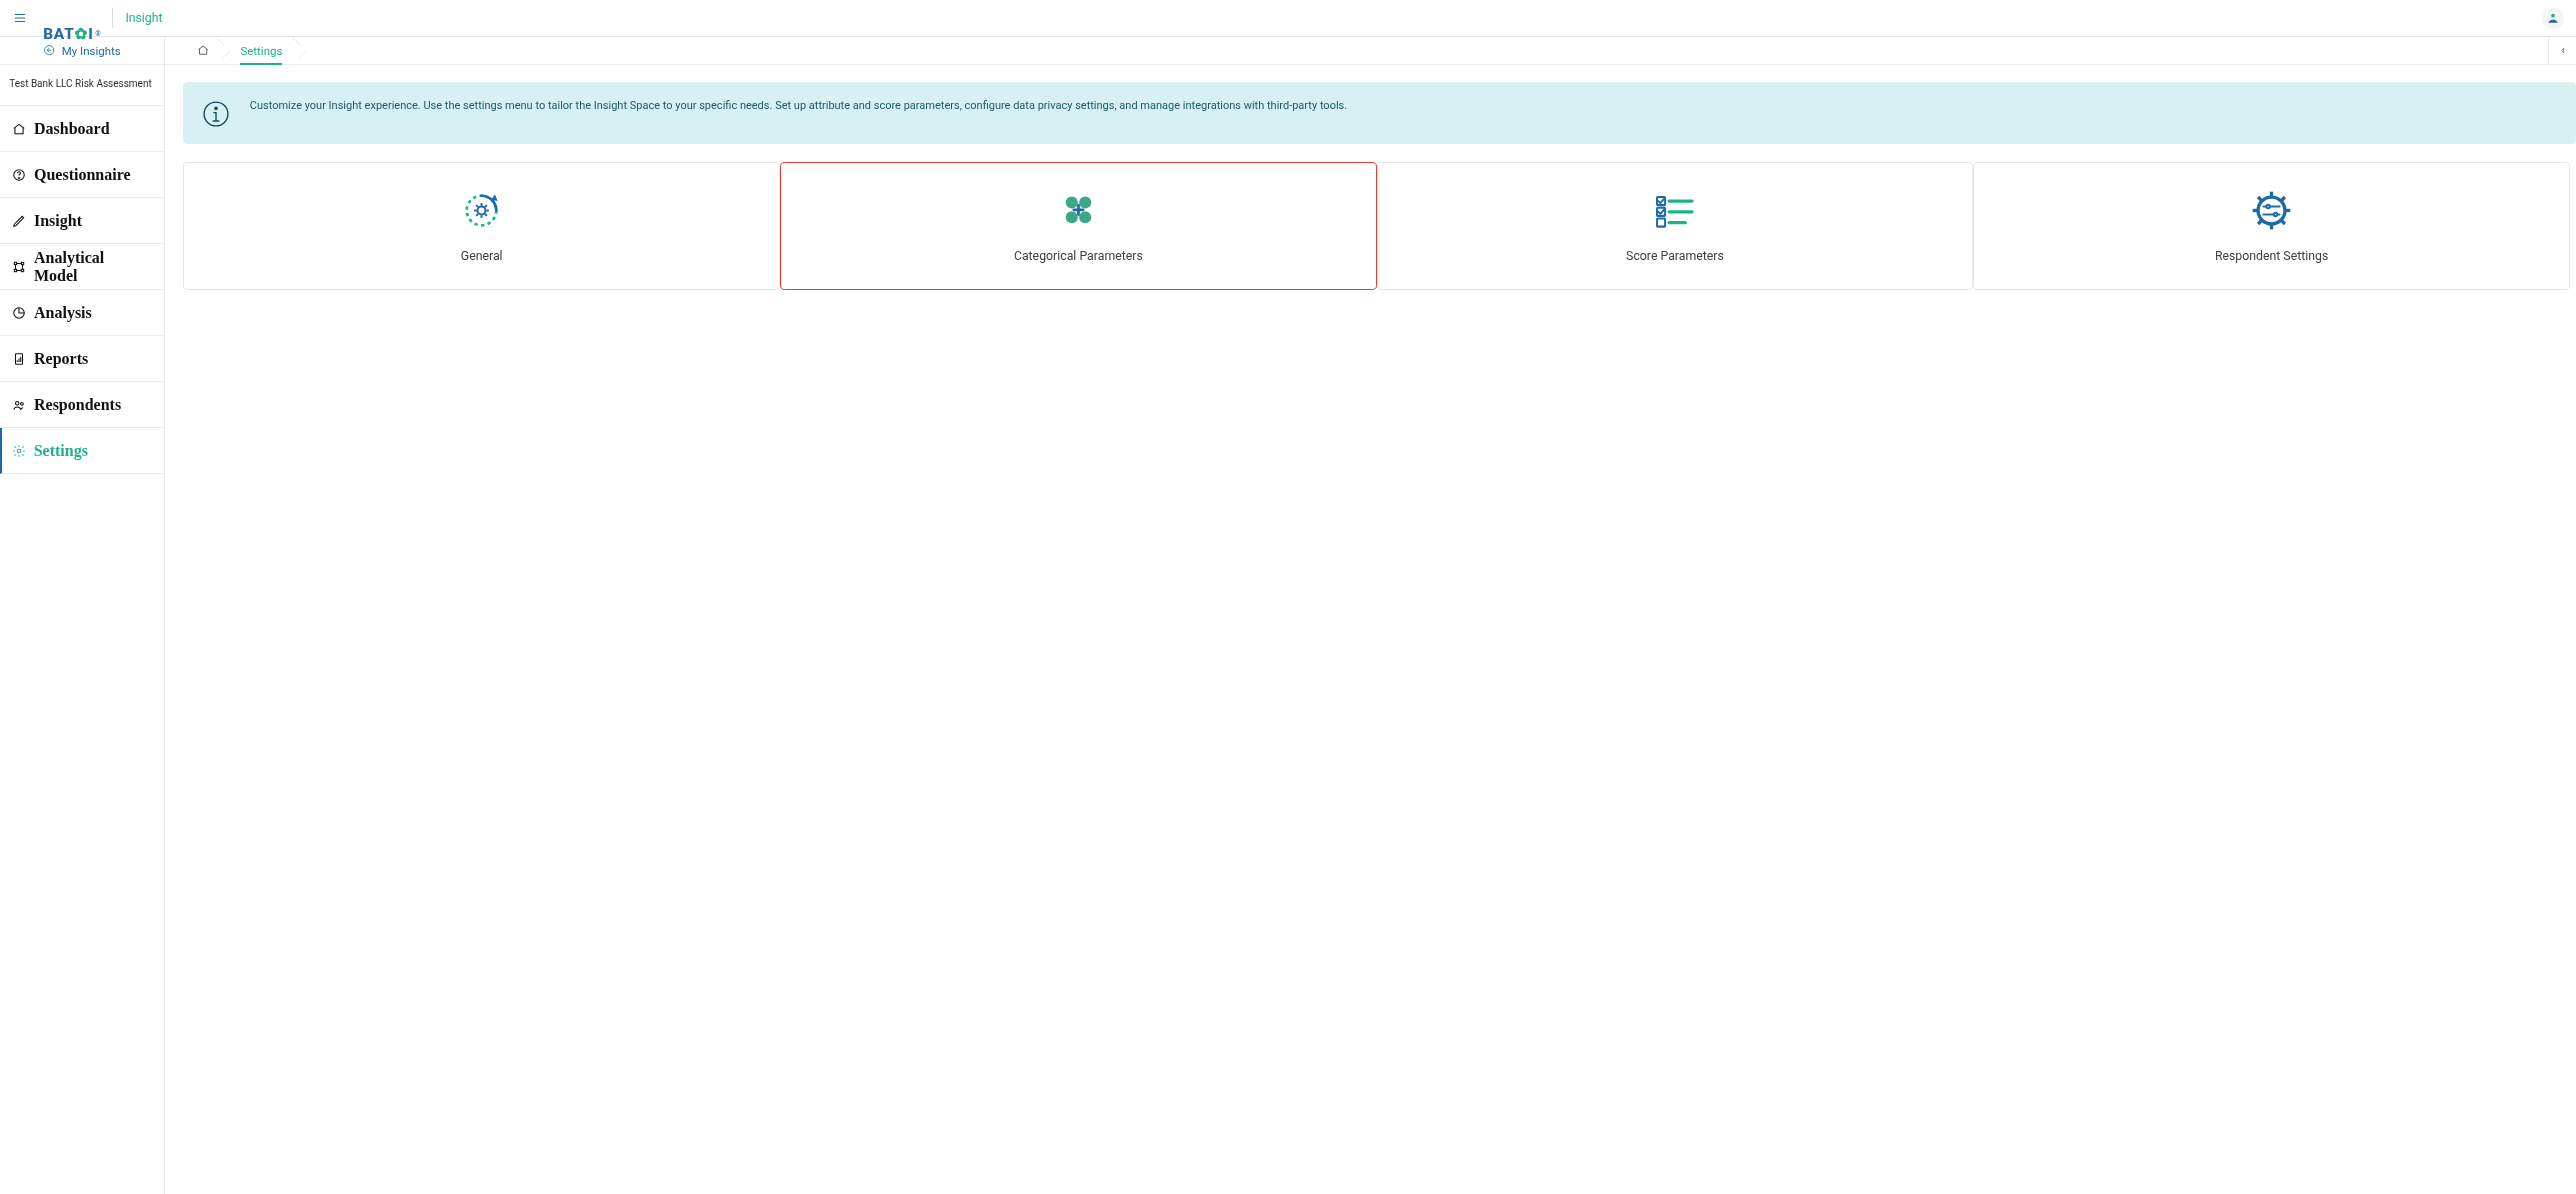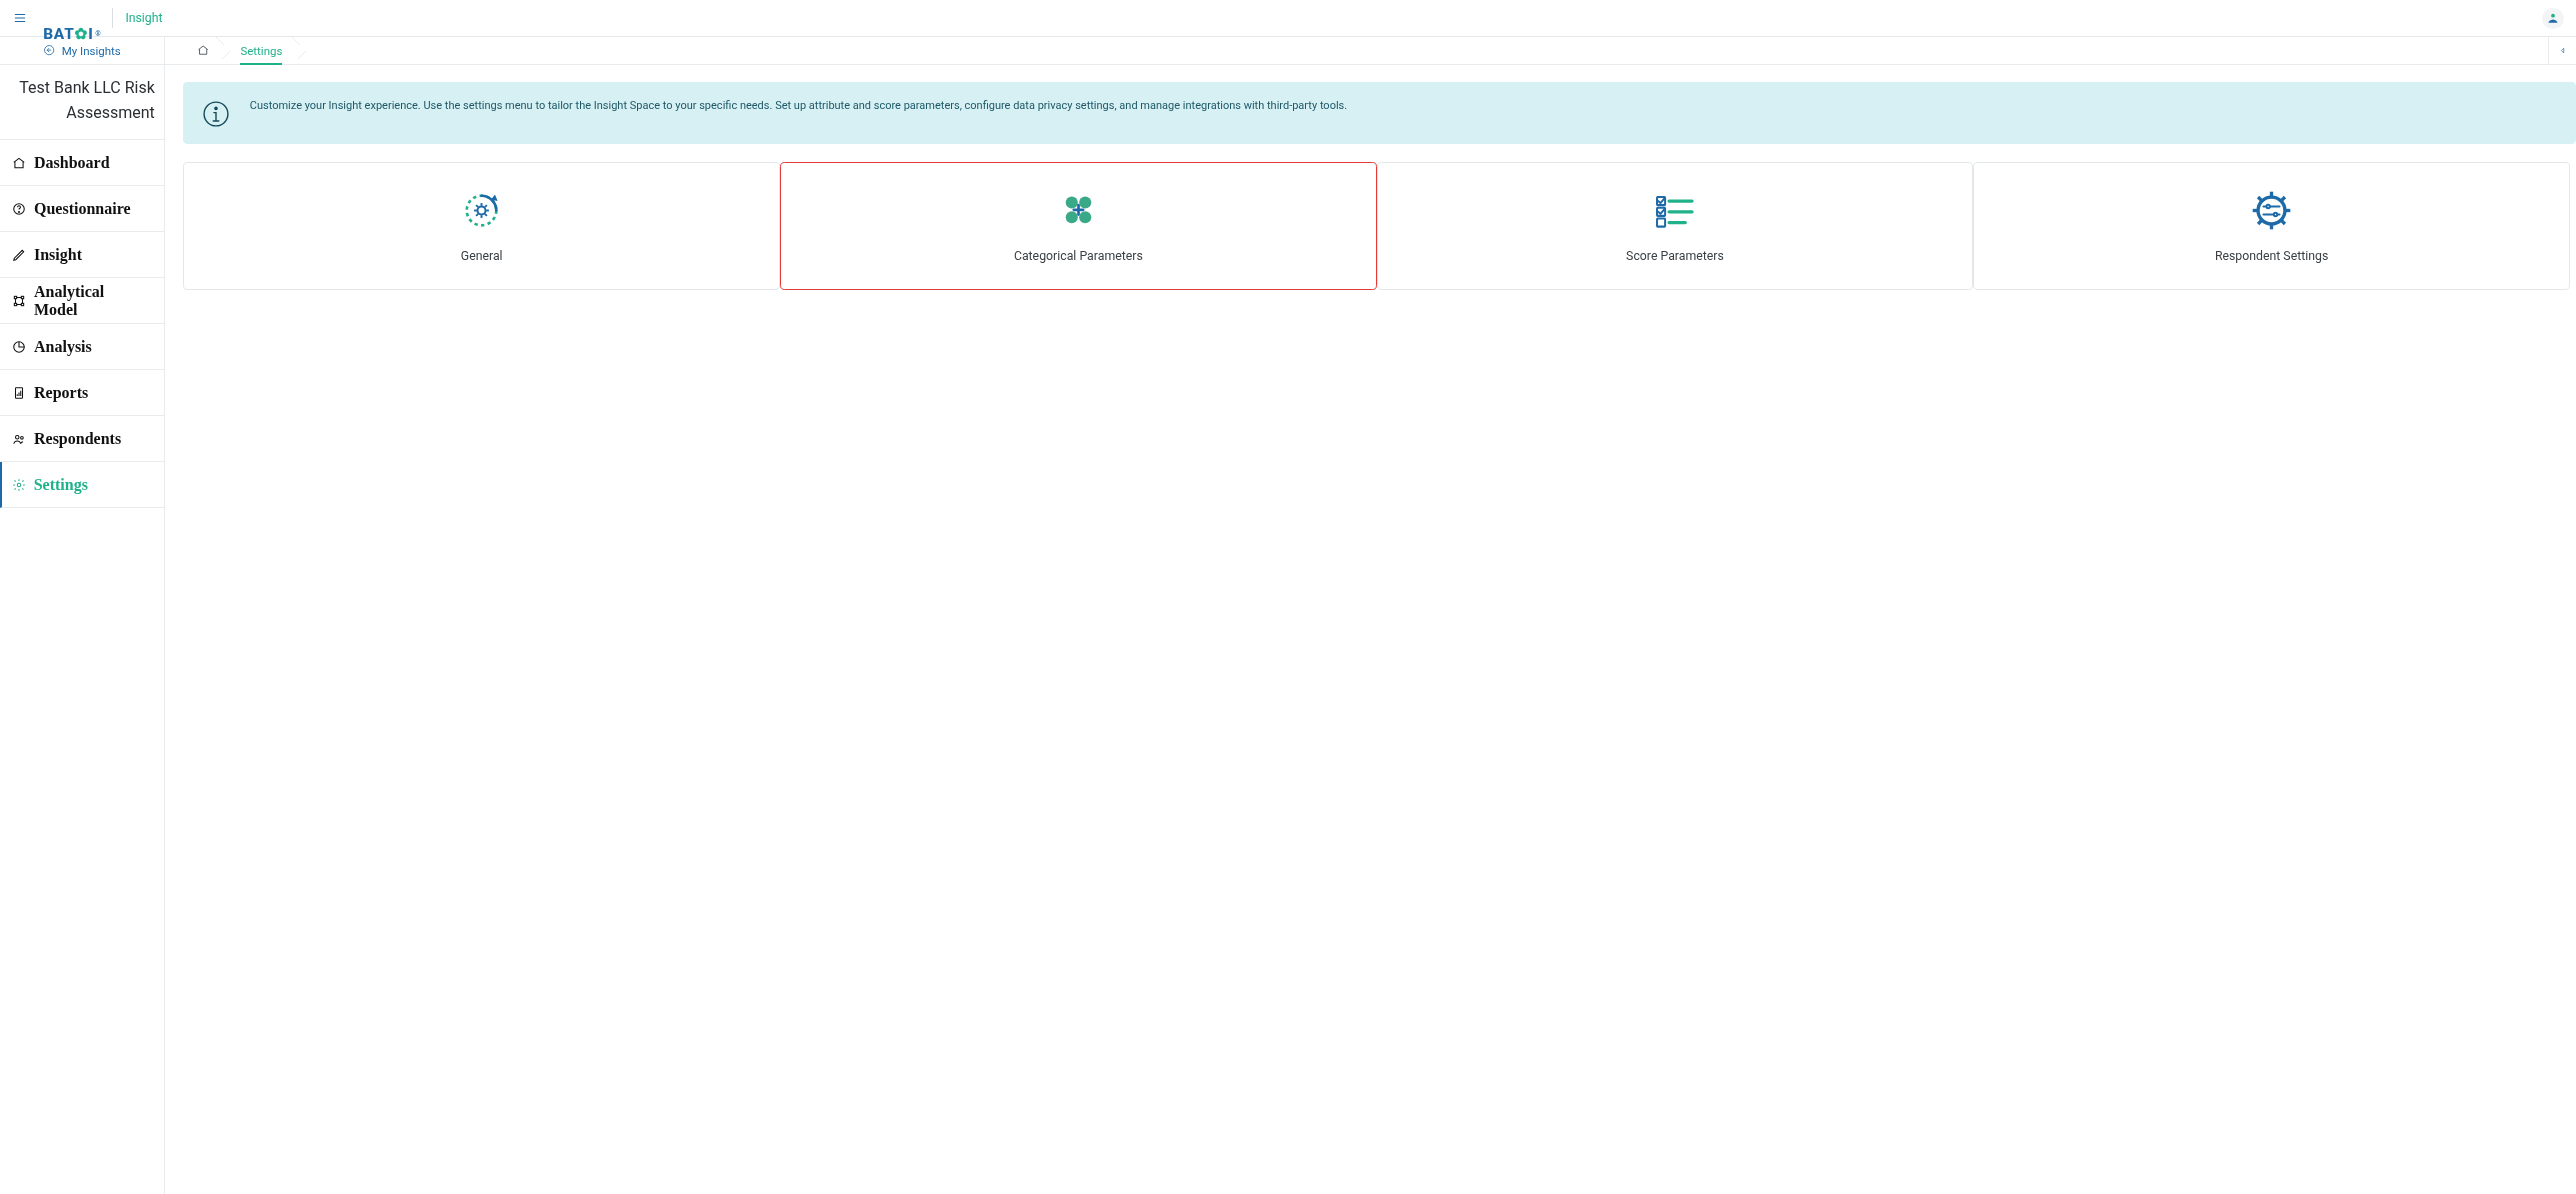--- a/index.html
+++ b/index.html
@@ -23,21 +23,21 @@
   .brand-reg { color:#1e6aa8; font-size:7px; margin-left:1.5px; vertical-align: top;}
   .avatar { width:21.5px; height:21.5px; border-radius:50%; background:#f2f4f6; display:flex; align-items:center; justify-content:center; position:absolute; right:12.3px; top:7.7px; cursor:pointer;}
   .avatar svg { width:14px; height:14px; }
 
   .page { display:flex; width:100%; min-height: calc(100% - 37px); }
 
   
   .sidebar { width: 165px; flex: 0 0 165px; border-right:0.8px solid #e9ecef; background:#fff; }
   .my-insights { display:flex; align-items:center; justify-content:center; gap:6.1px; height:28px; color:#1e6aa8; font-size:11.5px; border-bottom:0.8px solid #e9ecef; cursor:pointer;}
   .my-insights .back-icon { display:inline-flex; }
-  .ws-title { text-align:right; padding: 10.8px 9.2px 14px; font-size:16px; color:#2b2f33; line-height:1.55; border-bottom:0.8px solid #e9ecef;}
+  .ws-title { text-align:left; padding: 10.8px 9.2px 14px; font-size:10px; color:#2b2f33; line-height:1.55; border-bottom:0.8px solid #e9ecef;}
   .nav-item { display:flex; align-items:center; gap:7.7px; height:46px; padding: 0 12.3px; border-bottom:0.8px solid #e9ecef; font-size:16px; font-weight:600; color:#111; cursor:pointer;font-family:Liberation Serif, serif;}
   .nav-item.active { color:#1fb18a; border-left:2.3px solid #1e6aa8; padding-left:10px; font-weight:600;}
   .nav-item .nav-icon { width:14px; height:14px; display:inline-flex; align-items:center; justify-content:center; color:inherit;}
   .nav-item.active .nav-icon { color:#1fb18a;}
 
   
   .main { flex:1; display:flex; flex-direction:column; min-width:0;}
 
   .crumbs { height:28px; border-bottom:0.8px solid #e9ecef; display:flex; align-items:stretch; }
   .crumb-home { width:40px; display:flex; align-items:center; justify-content:center; color:#4a5560; position:relative; margin-left:18.4px; cursor:pointer;}

